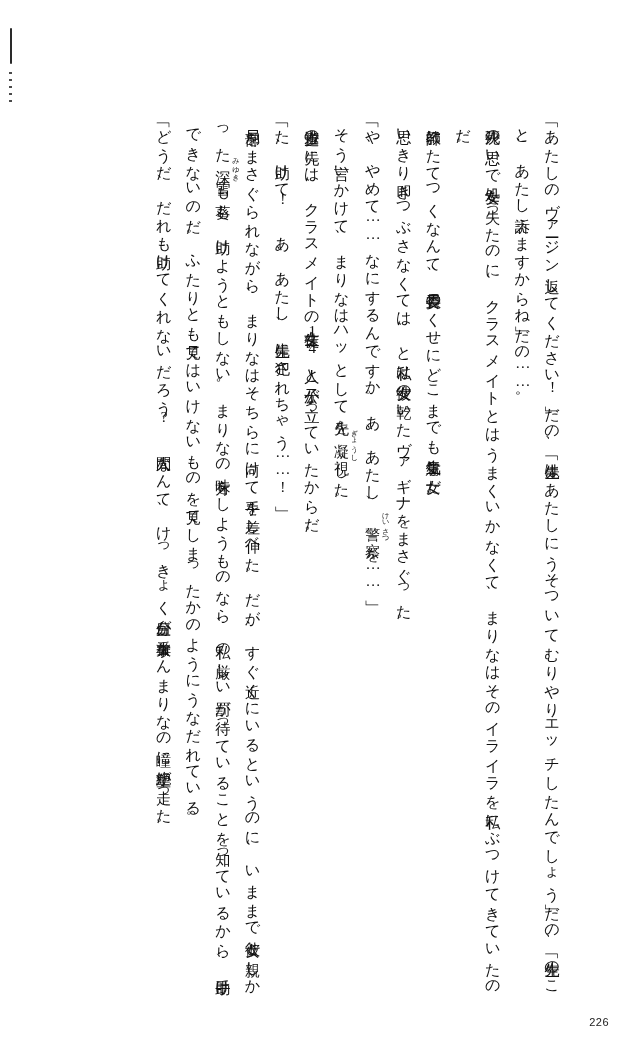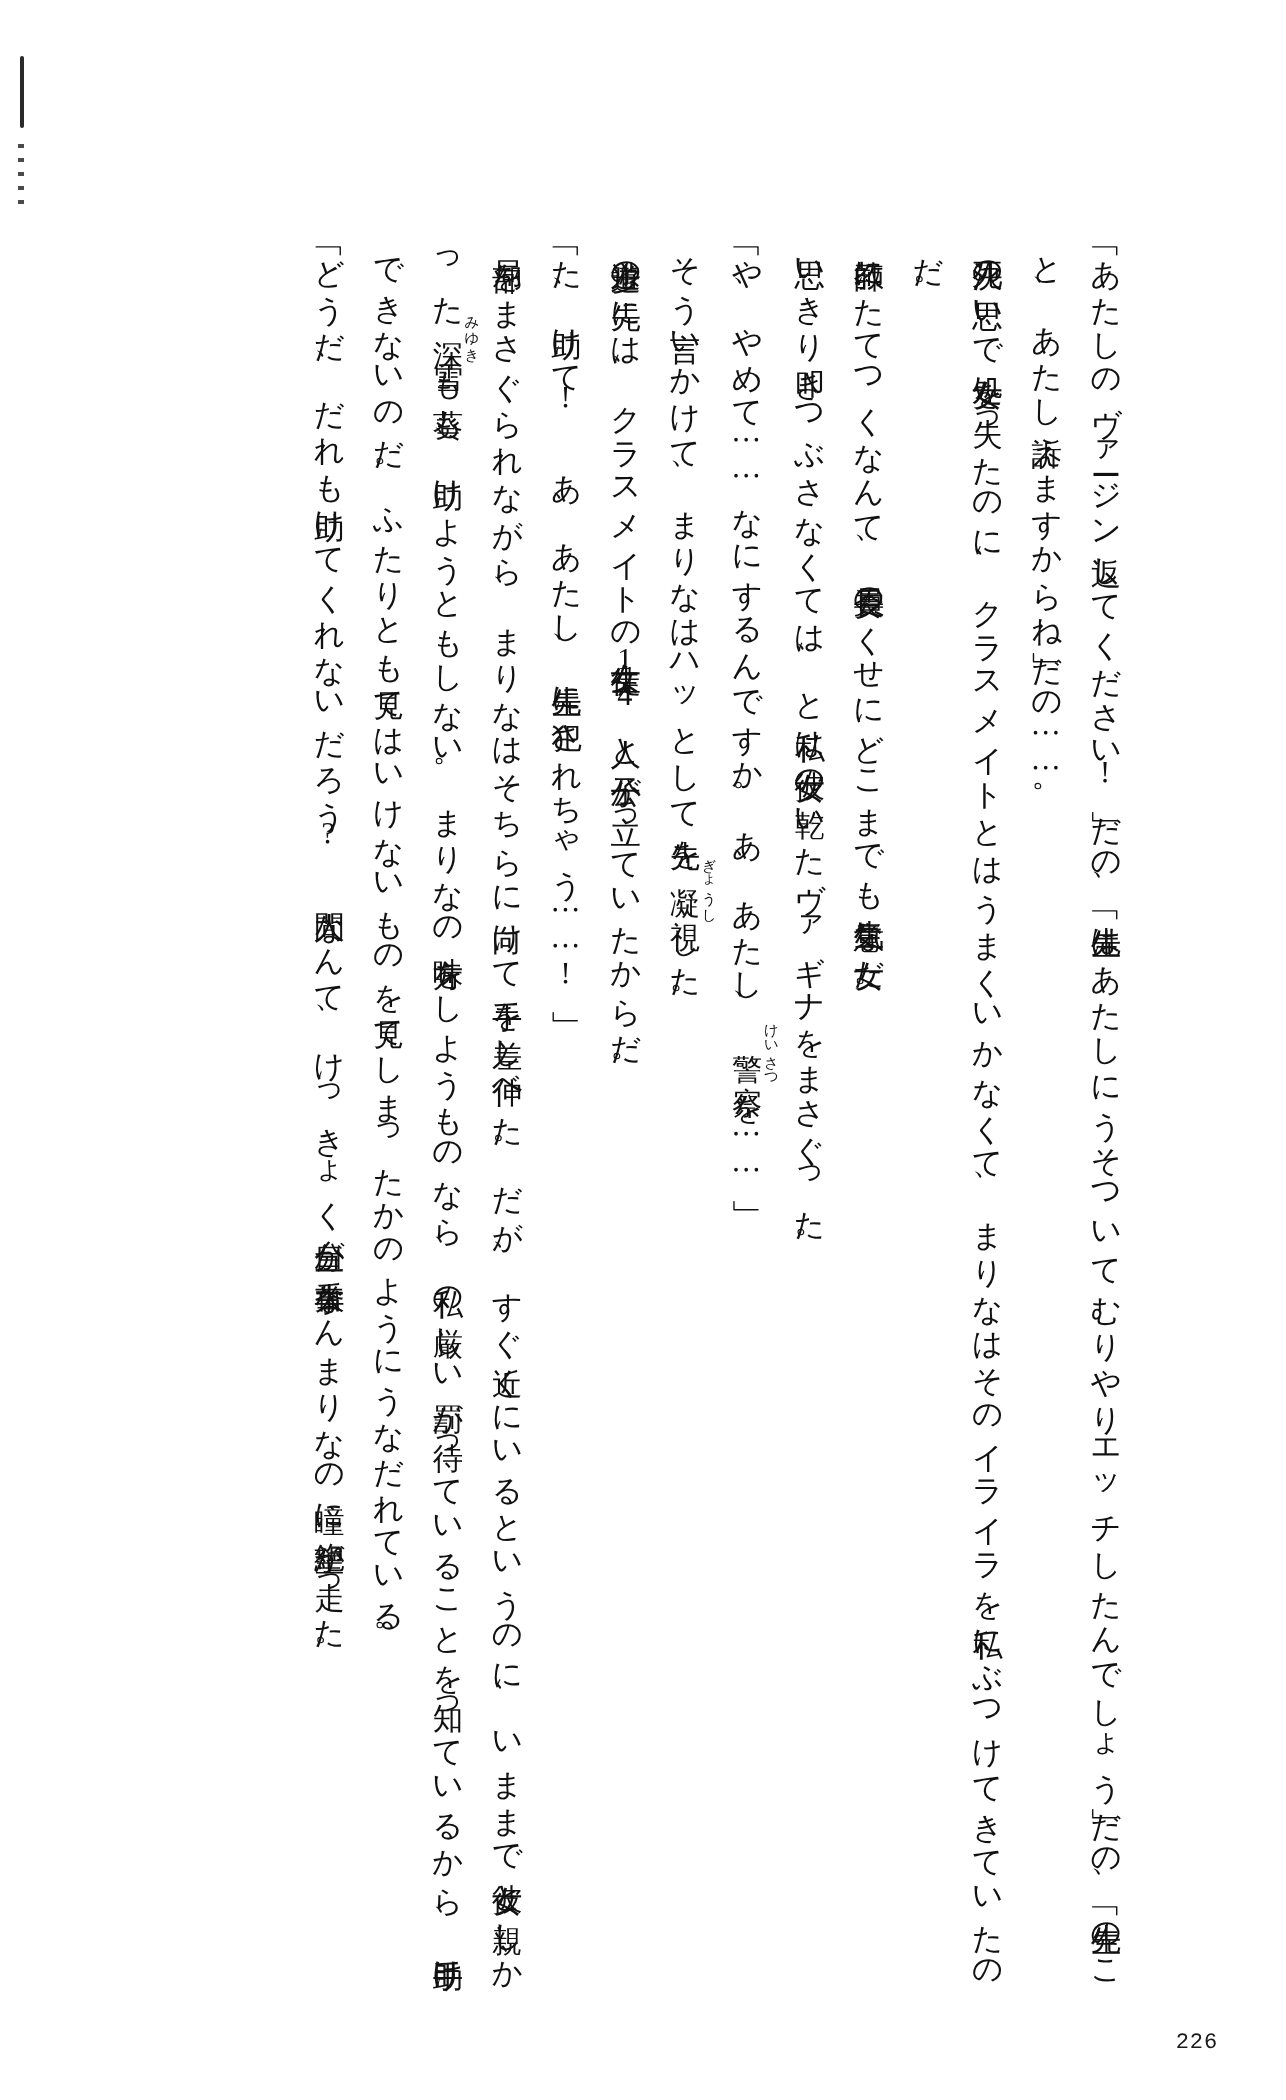--- a/index.html
+++ b/index.html
@@ -70,21 +70,21 @@
     letter-spacing: 0;
     line-height: 1;
   }
 
   .page-number {
     position: absolute;
     right: 34px;
     bottom: 22px;
     font-size: 11px;
     color: #1a1a1a;
-    font-family: Liberation Mono, monospace;
+    font-family: Liberation Sans, sans-serif;
     letter-spacing: .04em;
   }
 </style>
 </head>
 <body>
 
 <div class="page">
 
   <div class="edge-mark edge-v"></div>
   <div class="edge-dots"></div>

